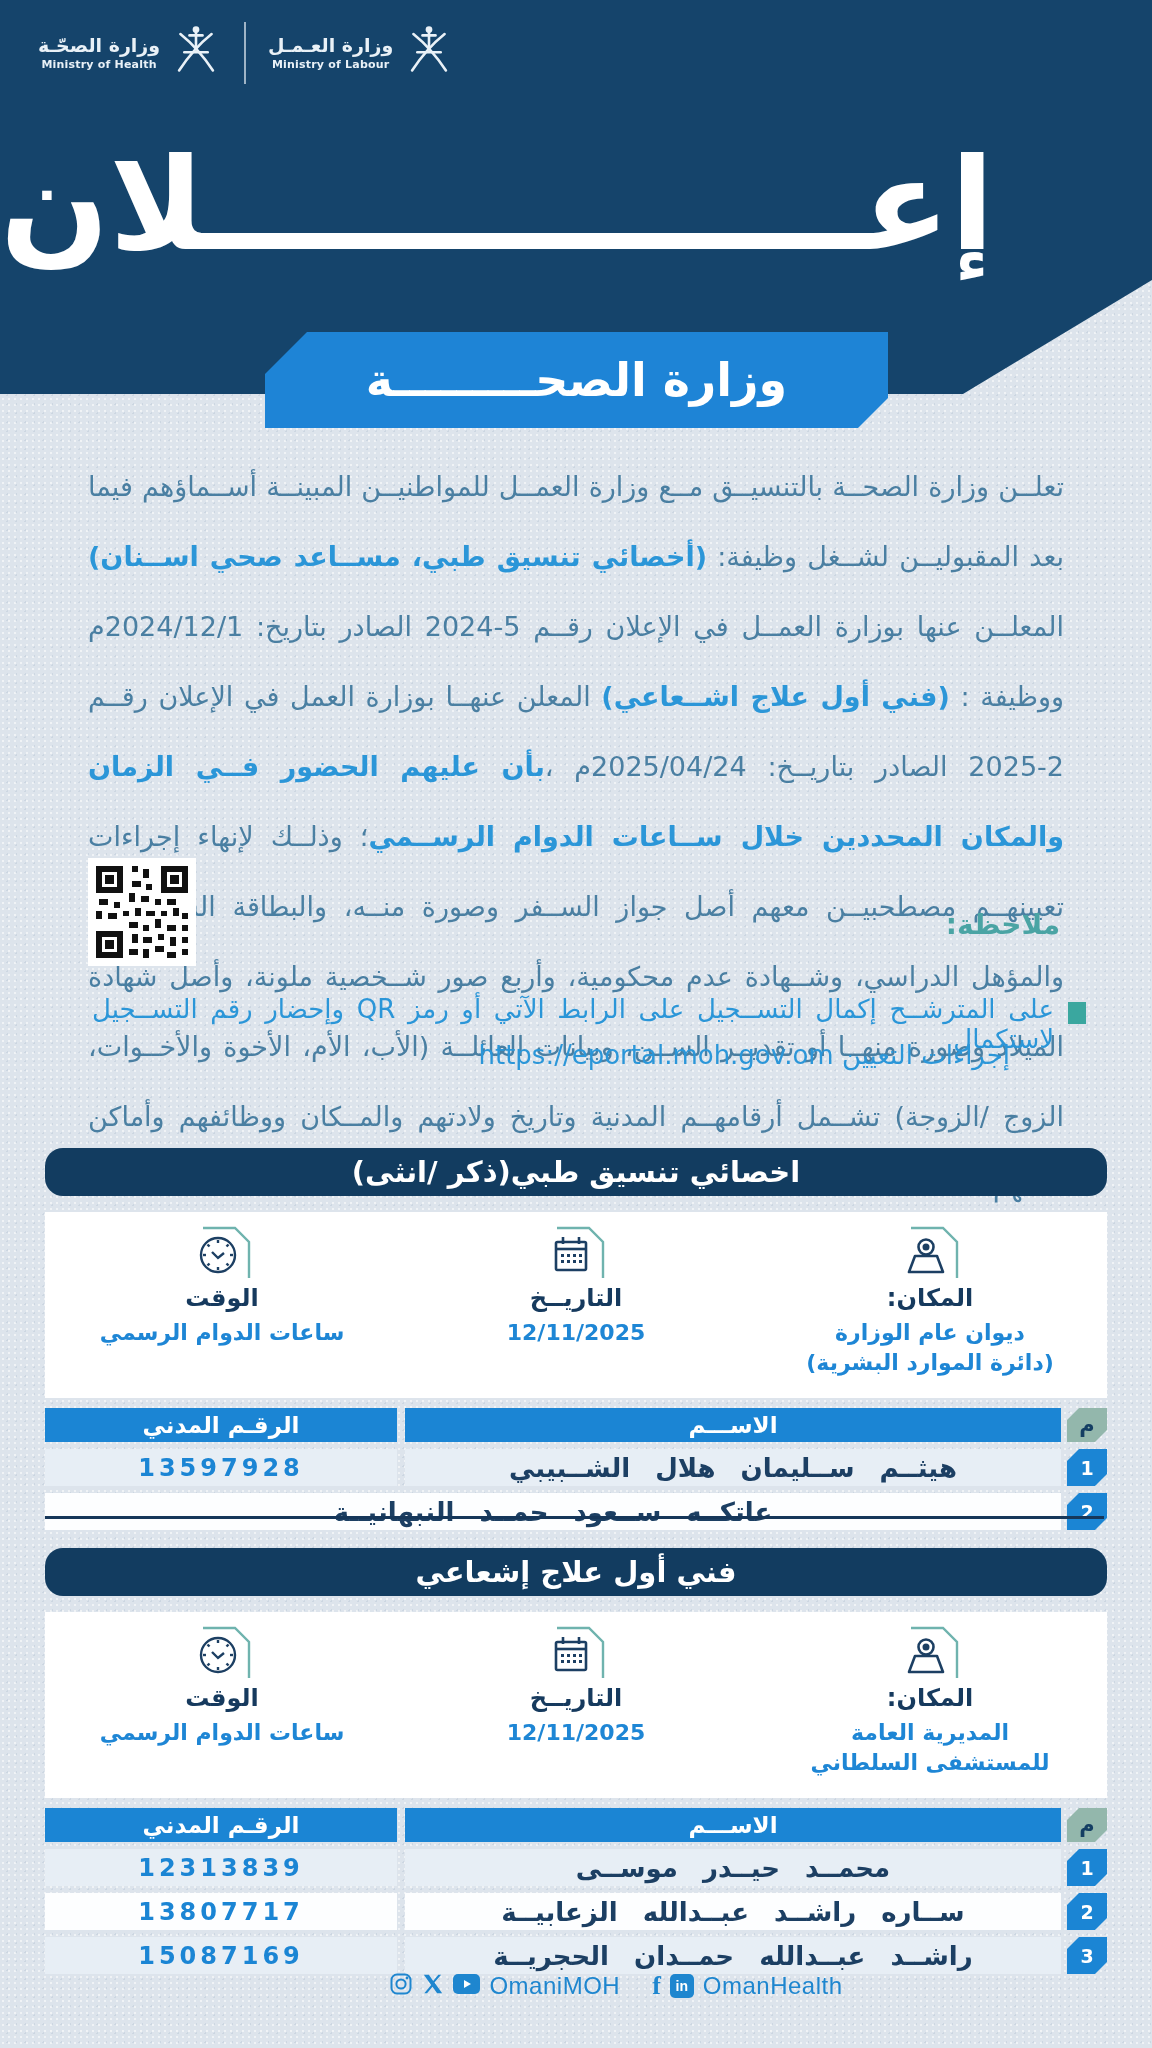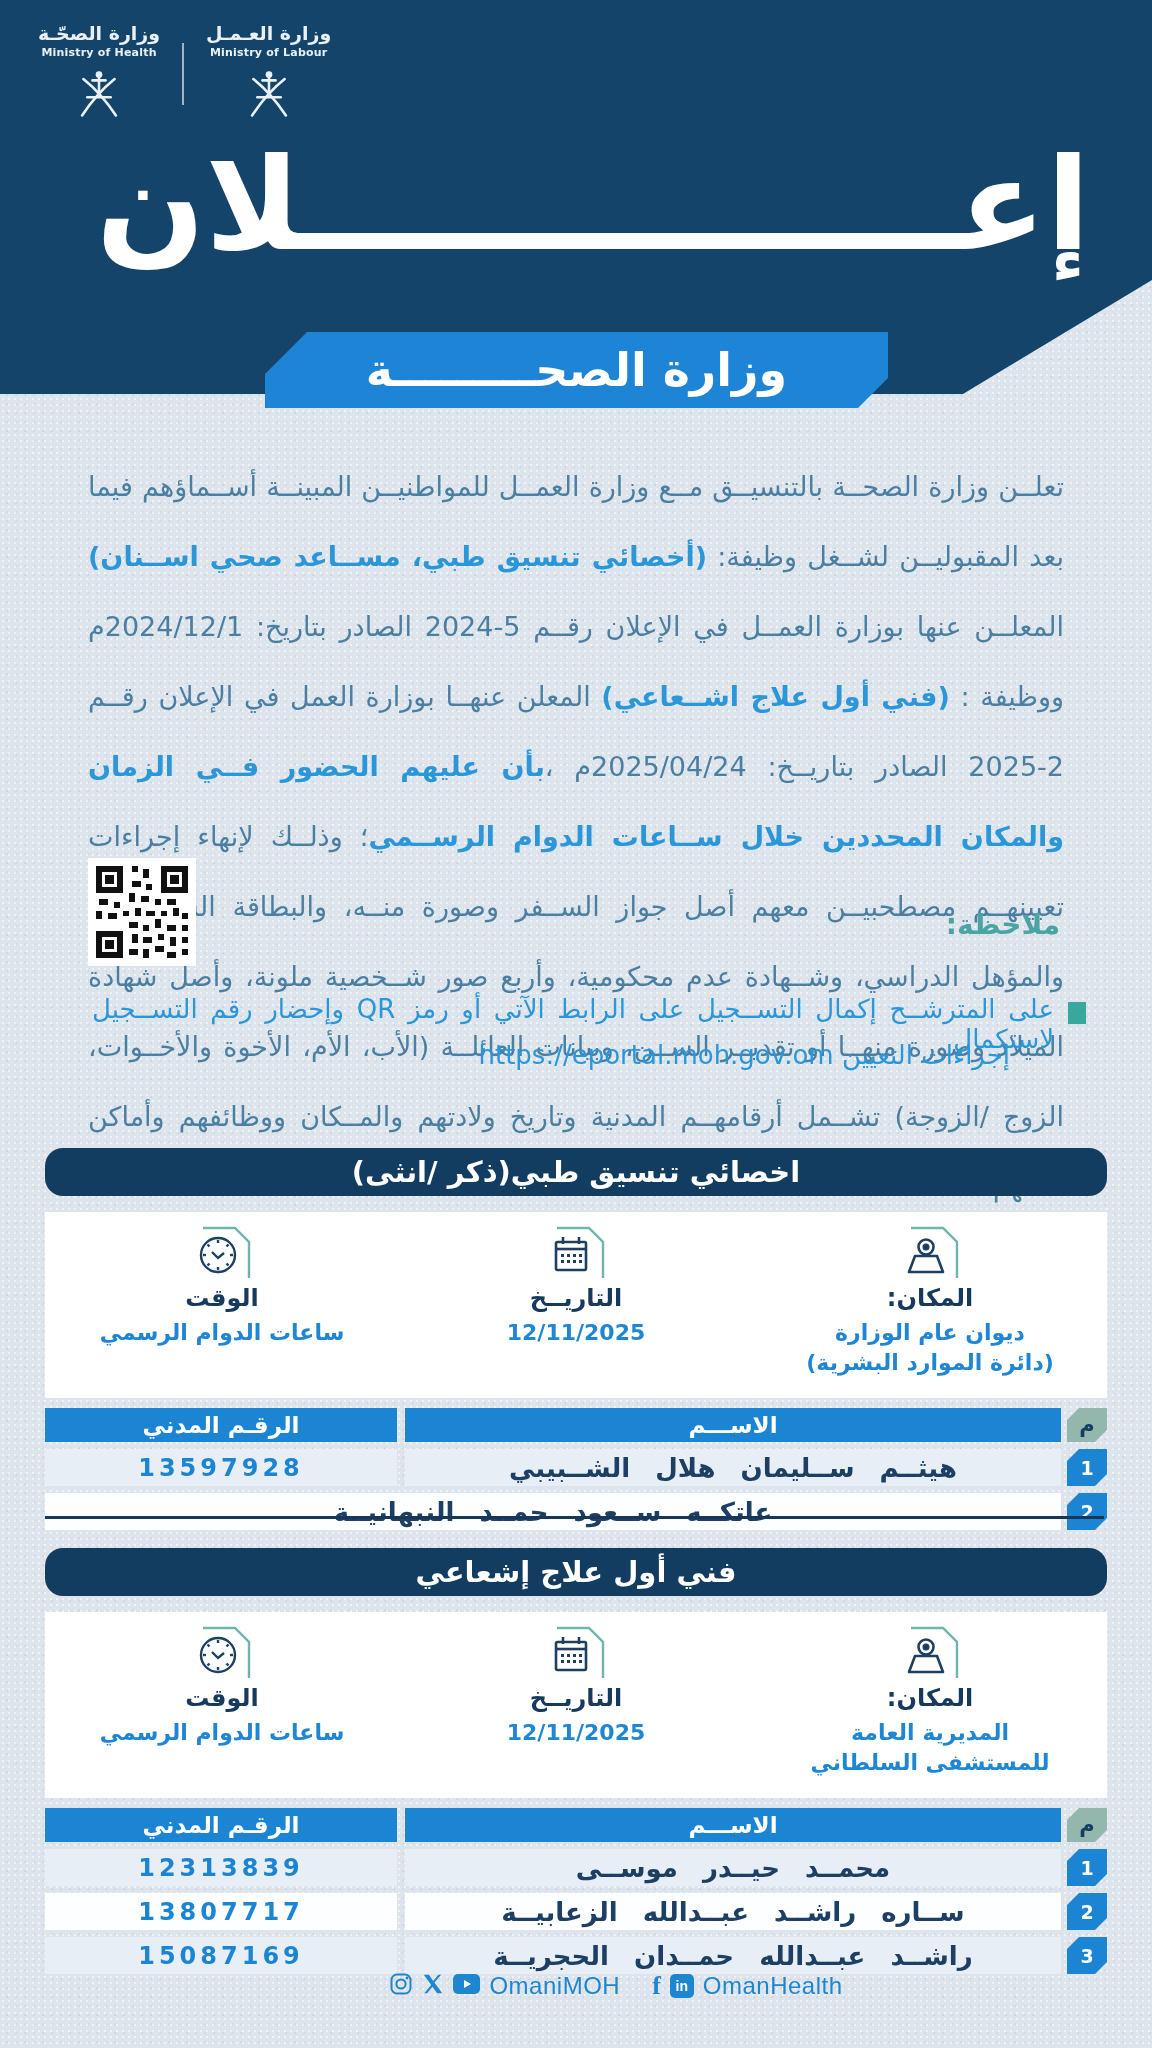--- a/index.html
+++ b/index.html
@@ -6,28 +6,28 @@
   .page{position:relative;width:1152px;height:2048px;overflow:hidden;
     font-family:"DejaVu Sans",sans-serif;
     background-color:#dde4ec;
     background-image:radial-gradient(rgba(255,255,255,.55) 1px,transparent 1px),
                      radial-gradient(rgba(148,166,190,.22) 1px,transparent 1px);
     background-size:6px 6px,9px 9px;background-position:0 0,3px 4px;}
   
   .hero{position:absolute;left:0;top:0;width:1152px;height:394px;background:#15446b;
     clip-path:polygon(0 0,1152px 0,1152px 280px,963px 394px,0 394px);}
   .logos{position:absolute;left:38px;top:22px;display:flex;align-items:center;gap:22px;color:#e9f1f7;}
-  .logo-group{display:flex;align-items:center;gap:10px;flex-direction:column;}
+  .logo-group{display:flex;align-items:center;gap:10px;}
   .logo-text{text-align:center;line-height:1.25;}
   .logo-ar{font-size:19px;font-weight:bold;}
   .logo-en{font-size:11px;font-weight:bold;letter-spacing:.2px;text-align:center;}
   .logo-divider{width:2px;height:62px;background:rgba(233,241,247,.65);}
-  .hero-title{position:absolute;left:0;right:62px;top:128px;text-align:right;color:#ffffff;
+  .hero-title{position:absolute;left:0;right:62px;top:128px;text-align:left;color:#ffffff;
     font-size:128px;font-weight:bold;line-height:1.2;}
-  .ribbon{position:absolute;left:265px;top:332px;width:623px;height:76px;background:#1e84d6;
+  .ribbon{position:absolute;left:265px;top:332px;width:623px;height:96px;background:#1e84d6;
     clip-path:polygon(42px 0,100% 0,100% calc(100% - 30px),calc(100% - 30px) 100%,0 100%,0 42px);
     display:flex;align-items:center;justify-content:center;}
   .ribbon span{color:#ffffff;font-size:46px;font-weight:bold;}
   
   .intro{position:absolute;right:88px;top:452px;width:976px;direction:rtl;
     font-size:27px;line-height:70px;color:#4a7fa2;text-align:justify;}
   .hl{color:#2b96d8;font-weight:bold;}
   .qr{position:absolute;left:88px;top:858px;width:108px;height:108px;background:#ffffff;
     display:flex;align-items:center;justify-content:center;}
   .note-label{position:absolute;right:92px;top:908px;color:#4aa4a4;font-size:28px;font-weight:bold;direction:rtl;}

